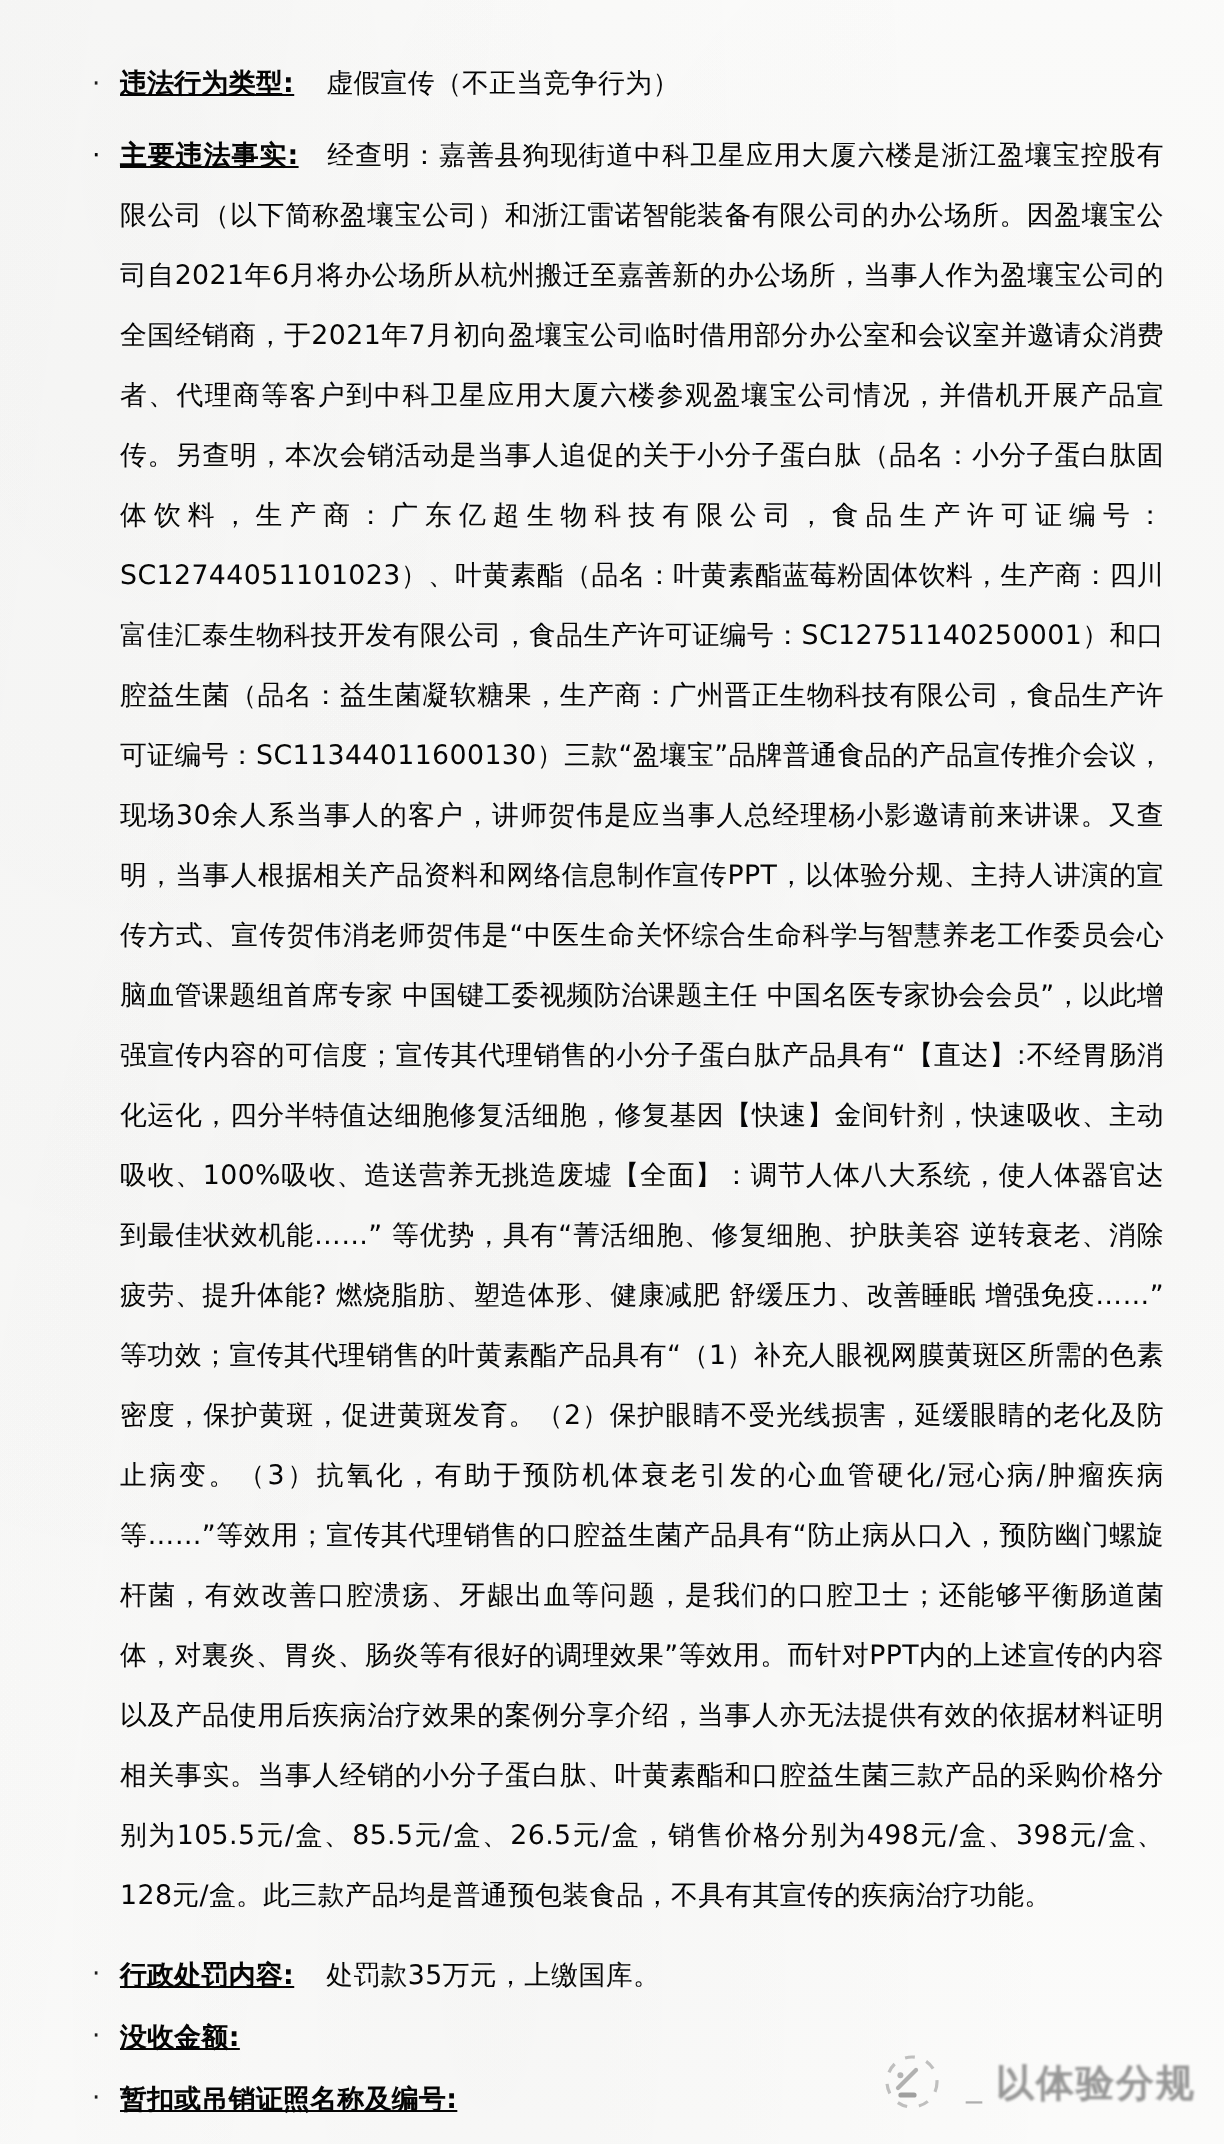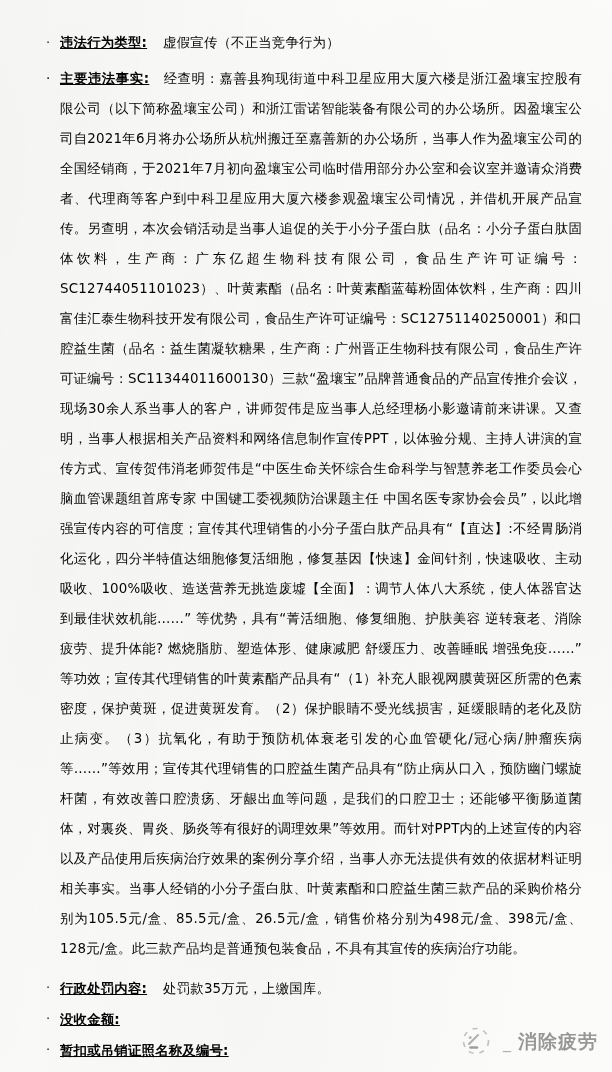--- a/index.html
+++ b/index.html
@@ -181,16 +181,16 @@
   <div class="watermark">
     <span class="wm-logo">
       <svg width="36" height="36" viewBox="0 0 36 36" aria-hidden="true">
         <circle cx="18" cy="17" r="12.5" fill="none" stroke="#8a8a8a" stroke-width="1.6" stroke-dasharray="5 6"></circle>
         <path d="M11 20 L20 11" stroke="#6f6f6f" stroke-width="2.1" fill="none" stroke-linecap="round"></path>
         <path d="M12.5 23.5 L19 23.5" stroke="#4d4d4d" stroke-width="2.6" fill="none" stroke-linecap="round"></path>
         <circle cx="12.2" cy="13.6" r="1.5" fill="#777"></circle>
       </svg>
     </span>
     <span class="wm-dash">_</span>
-    <span class="wm-text">消除疲劳</span>
+    <span class="wm-text">以体验分规</span>
   </div>
 
 </div>
 
 </body></html>

